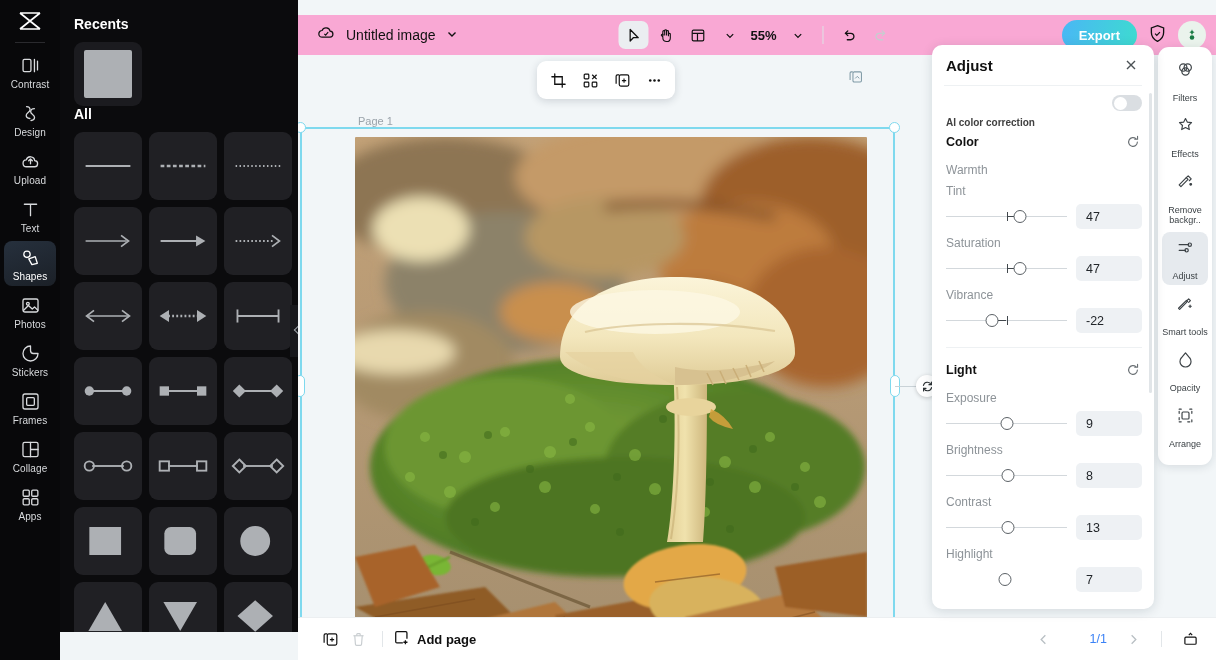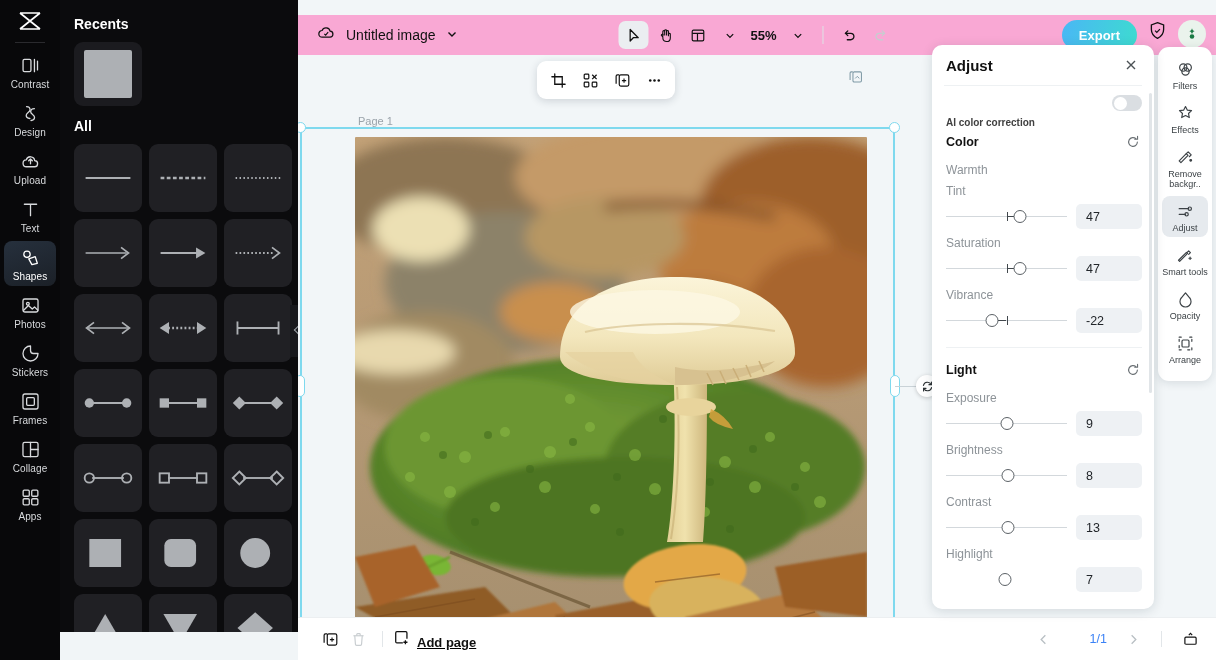--- a/index.html
+++ b/index.html
@@ -28,21 +28,21 @@
   .rail-item .ic { width: 22px; height: 22px; display:flex; align-items:center; justify-content:center; }
   .rail-item .lb { font-size: 10px; color: #d8dadd; letter-spacing: .1px; line-height: 11px; text-align:center;}
   .rail-item.active .lb { color: #fff; }
 
   
   .panel-shapes {
     width: 238px; height: 632px; background: #0b0b0d;
     padding: 10px 12px 0 14px; flex: none; overflow: hidden; position: relative;
   }
   .ps-title { color: #fff; font-size: 14px; font-weight: bold; margin: 6px 0 10px; }
-  .ps-title.second { margin-top: 12px; }
+  .ps-title.second { margin-top: 0; }
   .recent-cell {
     width: 68px; height: 64px; background: #1b1b1f; border-radius: 9px;
     display: flex; align-items: center; justify-content: center; cursor: pointer;
   }
   .recent-cell .sq { width: 48px; height: 48px; background: #adb0b4; border-radius: 2px; }
   .shape-grid { display: grid; grid-template-columns: repeat(3, 68px); gap: 7px; }
   .shape-cell {
     width: 68px; height: 68px; background: #202024; border-radius: 9px;
     display: flex; align-items: center; justify-content: center; cursor: pointer;
   }
@@ -69,21 +69,21 @@
   .doc-name { display: flex; align-items: center; gap: 10px; cursor: pointer; }
   .doc-name .txt { font-size: 14px; color: #111; font-weight: 500; }
   .tb-center { position:absolute; left: 50%; transform: translateX(-50%); display:flex; align-items:center; gap: 2px; }
   .tb-btn {
     width: 30px; height: 28px; border-radius: 7px; display:flex; align-items:center;
     justify-content:center; cursor: pointer; background: transparent; border: none;
   }
   .tb-btn.sel { background: #ebeef1; }
   .zoom-val { font-size: 13px; font-weight: bold; color: #111; padding: 0 4px; }
   .tb-div { width: 1px; height: 18px; background: #dfe3e6; margin: 0 8px; }
-  .tb-right { margin-left: auto; display: flex; align-items: flex-start; gap: 10px; }
+  .tb-right { margin-left: auto; display: flex; align-items: center; gap: 10px; }
   .export-btn {
     height: 30px; padding: 0 17px; border-radius: 15px; border: none; cursor: pointer;
     background: linear-gradient(100deg,#4ab7f5,#3ddbd0);
     color: #fff; font-size: 13px; font-weight: bold; font-family: "Liberation Sans", sans-serif;
   }
   .avatar-btn {
     width: 28px; height: 28px; border-radius: 50%; background: #eaf3ec;
     display: flex; align-items: center; justify-content: center; cursor: pointer;
   }
 
@@ -124,21 +124,21 @@
     position: absolute; left: 550px; top: 14px; width: 16px; height: 16px; cursor: pointer;
   }
 
   
   .bottombar {
     height: 43px; background: #fff; display: flex; align-items: center;
     padding: 0 12px 0 18px; flex: none; border-top: 1px solid #eceff1; z-index: 20;
   }
   .bb-btn { width: 28px; height: 28px; border-radius: 6px; display:flex; align-items:center; justify-content:center; cursor:pointer; }
   .bb-div { width:1px; height:16px; background:#e2e6e9; margin: 0 10px; }
-  .addpage { display:flex; align-items:flex-end; gap: 7px; cursor:pointer;text-decoration:underline; }
+  .addpage { display:flex; align-items:center; gap: 7px; cursor:pointer; }
   .addpage .t { font-size: 13px; font-weight: bold; color: #111; }
   .bb-right { margin-left:auto; display:flex; align-items:center; gap: 4px;}
   .page-ind { font-size: 12.5px; color: #3b82f6; padding: 0 8px; margin-left: 20px; }
 
   
   .adjust-panel {
     position: absolute; right: 62px; top: 45px; width: 222px; height: 564px;
     background: #fff; border-radius: 10px; box-shadow: 0 2px 12px rgba(16,32,48,.14);
     overflow: hidden; z-index: 25;
   }
@@ -179,21 +179,21 @@
   .ap-scrollbar { position: absolute; right: 2px; top: 48px; width: 3px; height: 300px; background: #e1e5e8; border-radius: 2px; z-index: 26;}
 
   
   .tool-rail {
     position: absolute; right: 4px; top: 47px; width: 54px;
     background: #fff; border-radius: 11px; box-shadow: 0 2px 10px rgba(16,32,48,.12);
     padding: 7px 0 9px; z-index: 22;
   }
   .tr-item {
     width: 46px; margin: 0 auto 3px; padding: 5px 0 4px; border-radius: 8px;
-    display: flex; flex-direction: column; align-items: center; gap: 2px; cursor: pointer;
+    display: flex; flex-direction: column; align-items: center; gap: 14px; cursor: pointer;
   }
   .tr-item.active { background: #e6eaee; }
   .tr-item .ic { width: 20px; height: 20px; display:flex;align-items:center;justify-content:center; }
   .tr-item .lb { font-size: 9px; color: #3c4246; line-height: 10px; text-align:center; }
 </style>
 </head>
 <body>
 
 <div class="app">
 

